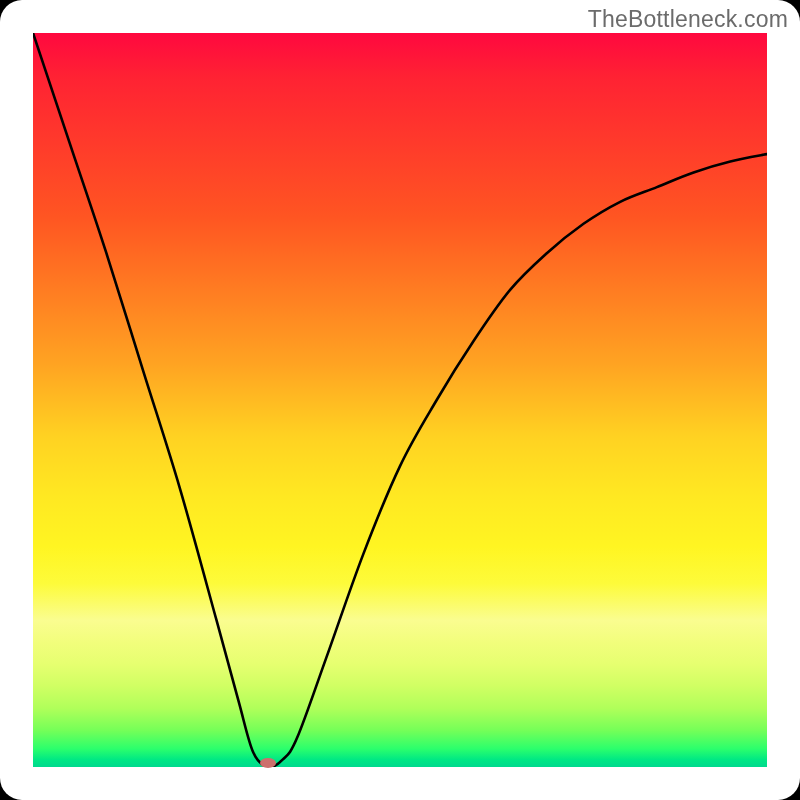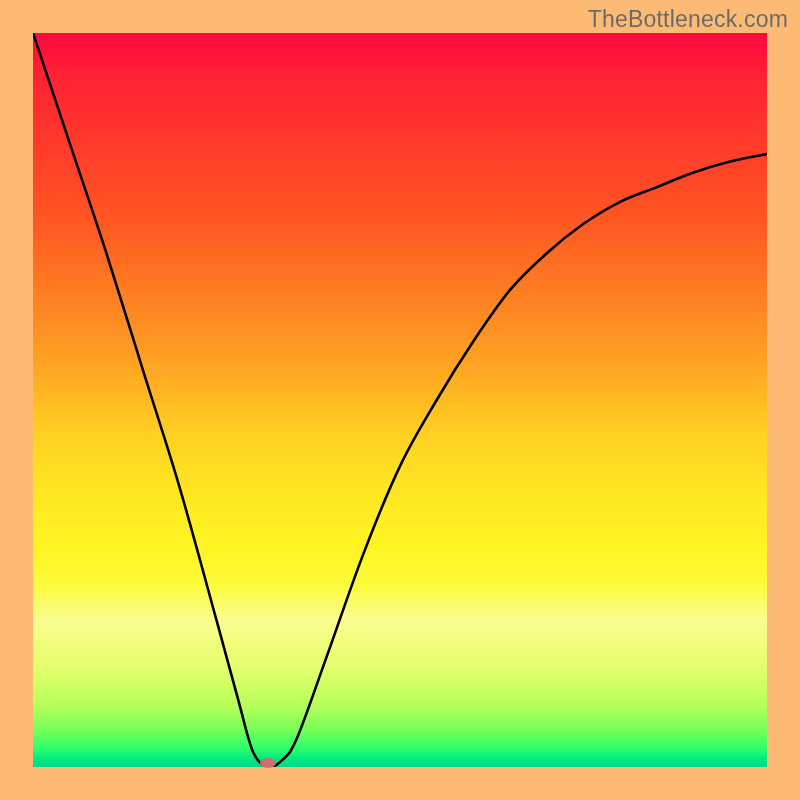--- a/index.html
+++ b/index.html
@@ -8,21 +8,22 @@
     width: 800px;
     height: 800px;
     background: #000;
     font-family: Arial, Helvetica, sans-serif;
     overflow: hidden;
   }
   .frame {
     position: relative;
     width: 800px;
     height: 800px;
-    background: #fdba74;
+    background: #ffffff;
+    border-radius: 22px;
   }
   .plot {
     position: absolute;
     left: 33px;
     top: 33px;
     width: 734px;
     height: 734px;
     background: linear-gradient(
       to bottom,
       #ff083f 0%,

